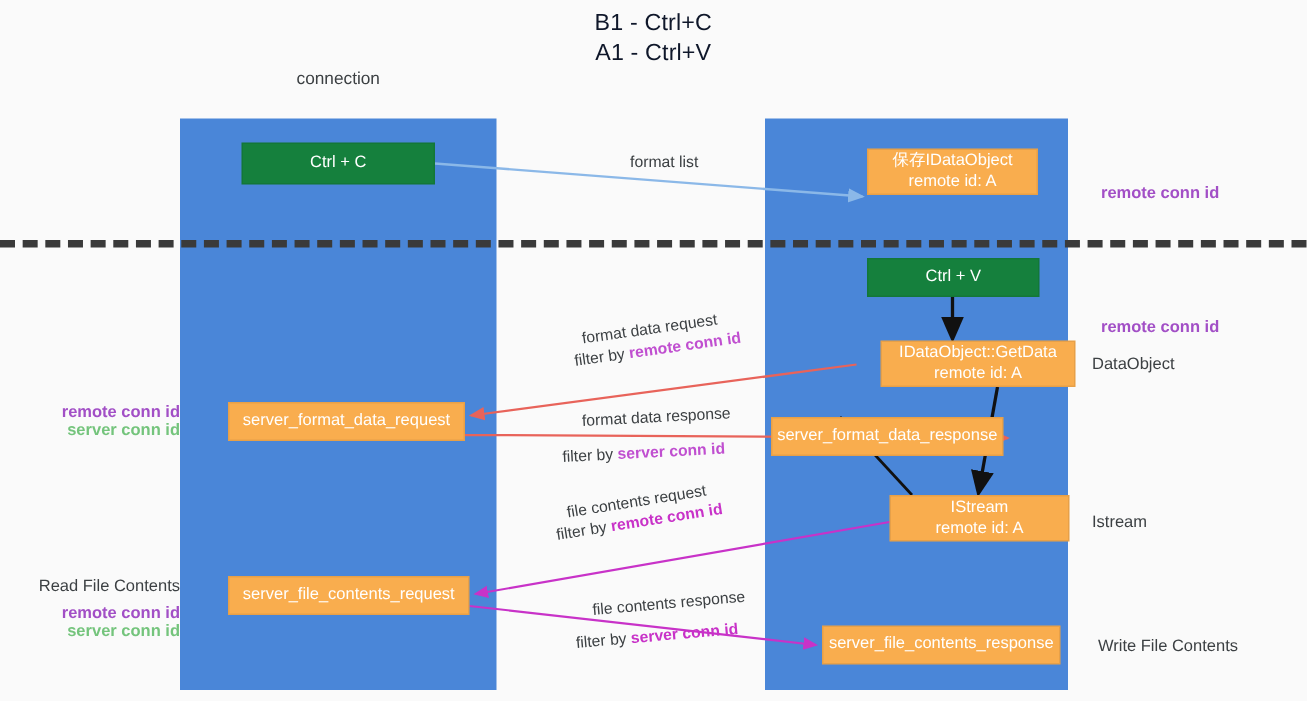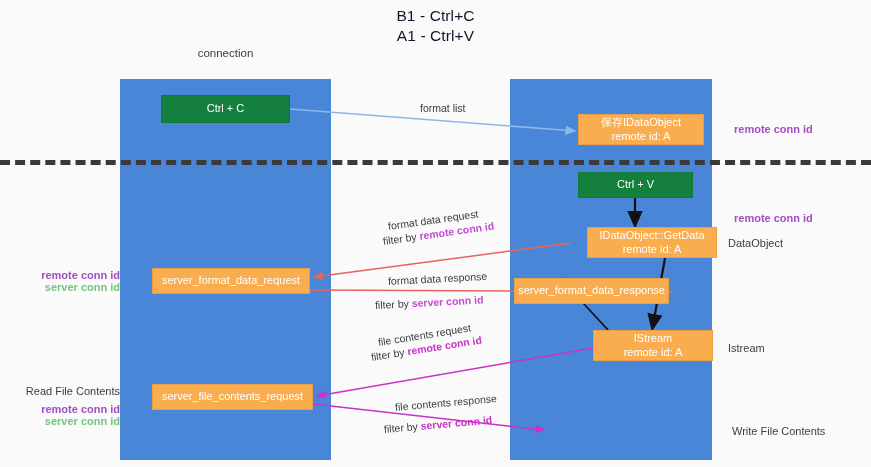--- a/index.html
+++ b/index.html
@@ -41,21 +41,21 @@
     position:absolute;box-sizing:border-box;
     display:flex;flex-direction:column;
     align-items:center;justify-content:center;
     color:#ffffff;font-size:11px;line-height:13.5px;
     text-align:center;border:1px solid rgba(0,0,0,.07);
   }
   .node.green{background:#15803d;}
   .node.orange{background:#f9ad4e;}
 
   #n-ctrlc{left:161px;top:95px;width:129px;height:28px;}
-  #n-save{left:578px;top:114px;width:126px;height:31px;}
+  #n-save{left:578px;top:99px;width:114px;height:31px;}
   #n-ctrlv{left:578px;top:172px;width:115px;height:26px;text-align:center;}
   #n-getdata{left:587px;top:227px;width:130px;height:31px;}
   #n-sfreq{left:152px;top:268px;width:158px;height:26px;}
   #n-sfres{left:514px;top:278px;width:155px;height:26px;}
   #n-istream{left:593px;top:330px;width:120px;height:31px;}
   #n-sfcreq{left:152px;top:384px;width:161px;height:26px;}
   #n-sfcres{left:548px;top:417px;width:159px;height:26px;}
 
   
   .side{position:absolute;font-size:11px;line-height:14px;}
@@ -177,20 +177,23 @@
 
   <div class="node orange" id="n-istream">
     <span>IStream</span>
     <span>remote id: A</span>
   </div>
 
   <div class="node orange" id="n-sfcreq">
     <span>server_file_contents_request</span>
   </div>
 
+  <div class="node orange" id="n-sfcres">
+    <span>server_file_contents_response</span>
+  </div>
 
   <div class="side purple" id="s-remote1">remote conn id</div>
   <div class="side purple" id="s-remote2">remote conn id</div>
   <div class="side plain" id="s-dataobject">DataObject</div>
   <div class="side plain" id="s-istream">Istream</div>
   <div class="side plain" id="s-write">Write File Contents</div>
 
   <div class="side plain leftcol" id="s-read">Read File Contents</div>
   <div class="side purple leftcol" id="s-lr-remote">remote conn id</div>
   <div class="side green-t leftcol" id="s-lr-server">server conn id</div>

